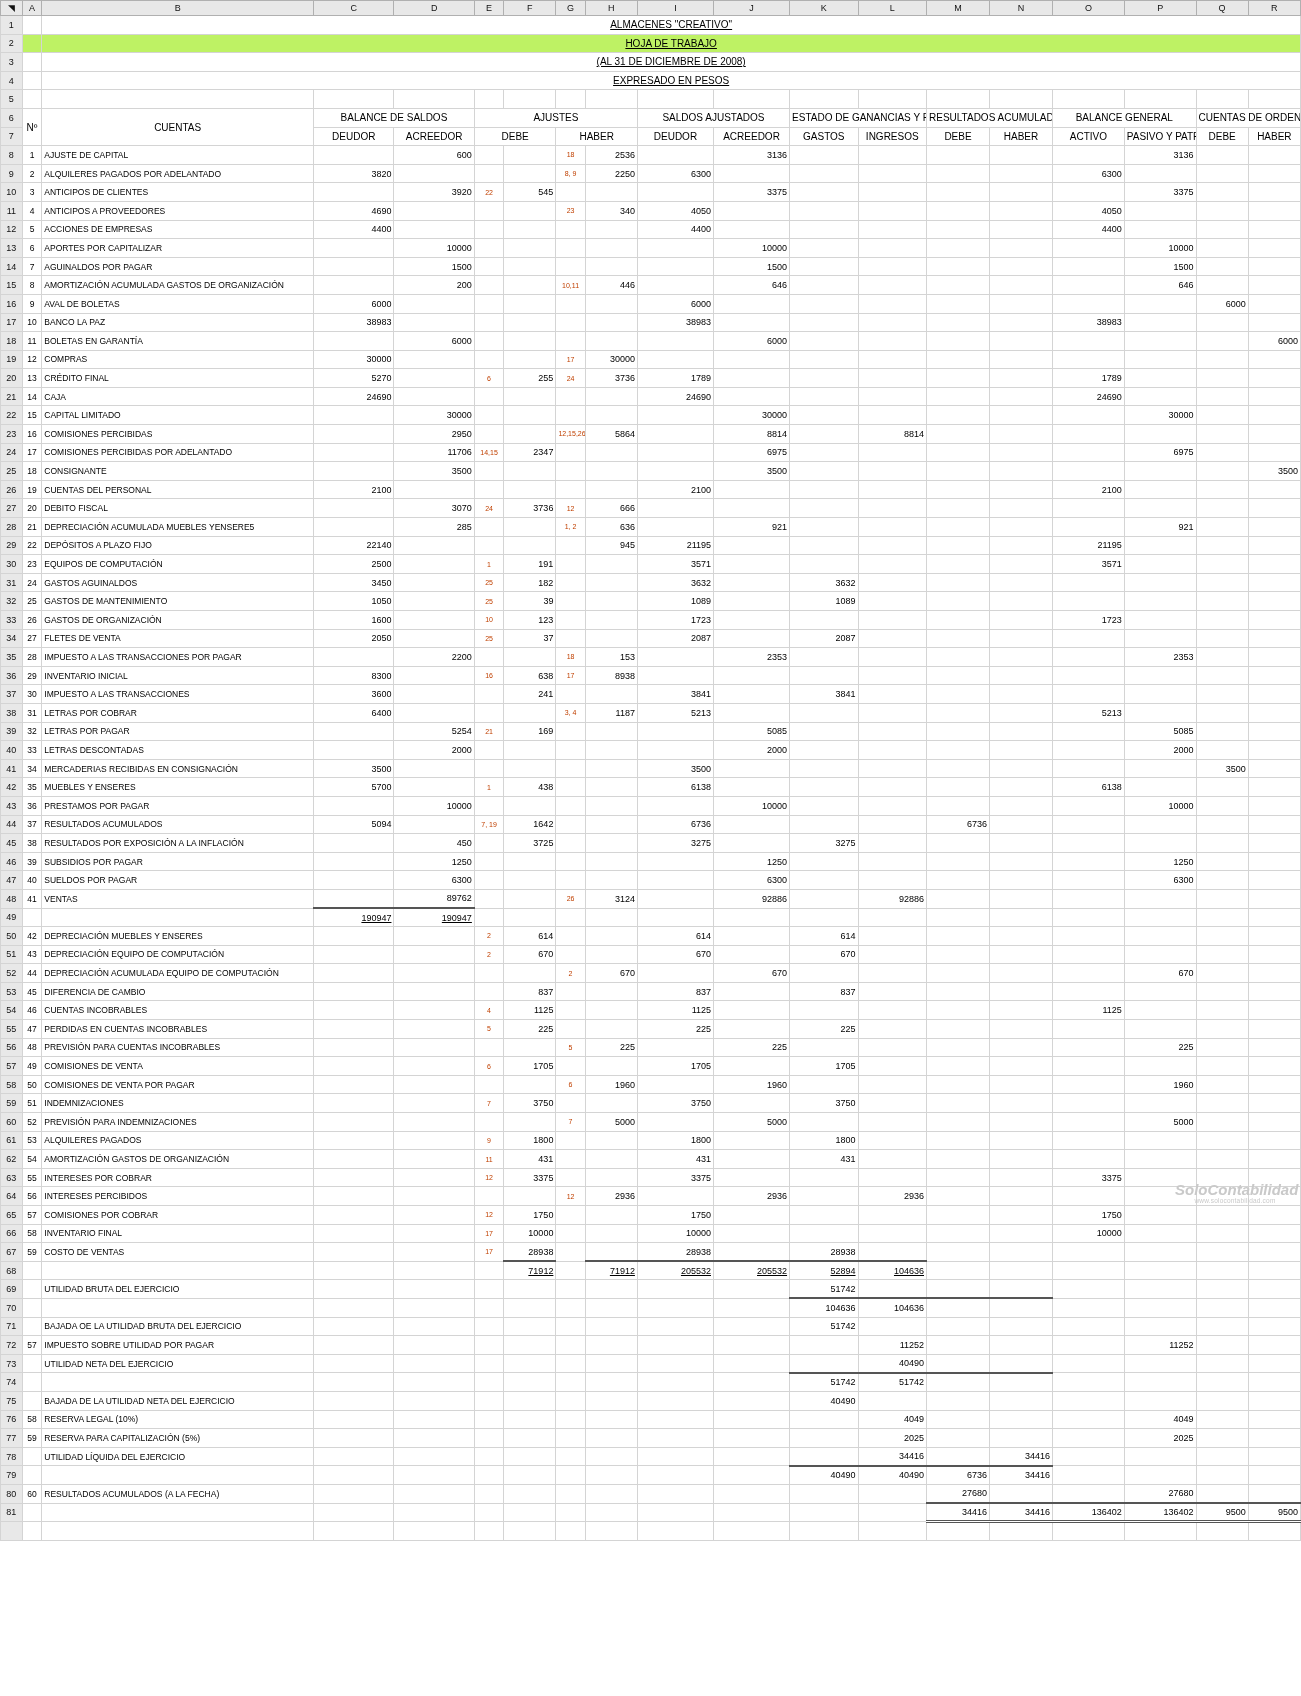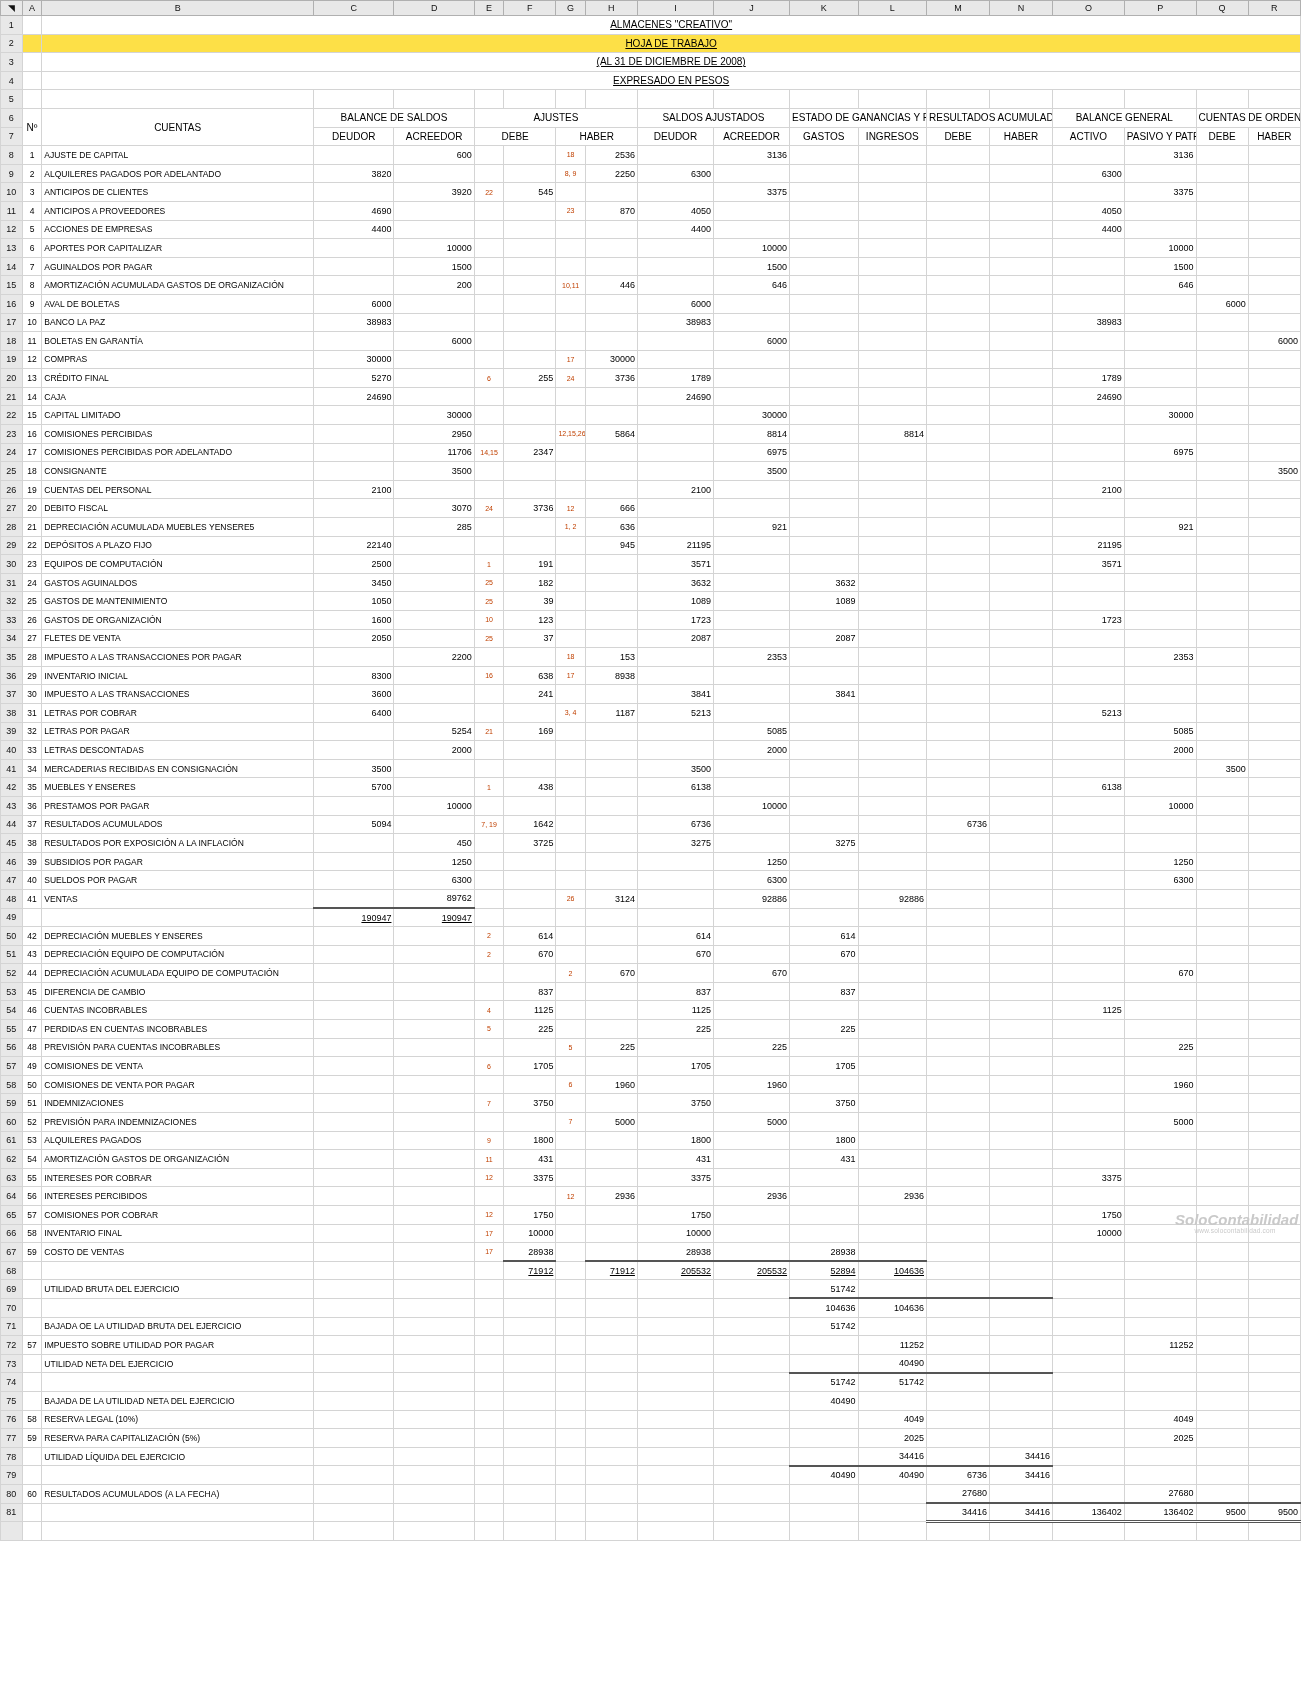--- a/index.html
+++ b/index.html
@@ -50,21 +50,21 @@
   }
   td.corner {
     background: #e8e8e8;
     border: 1px solid #b0b0b0;
   }
   .ctr { text-align: center; }
   .rgt { text-align: right; }
   .lft { text-align: left; }
   .b { font-weight: bold; text-decoration: underline; }
   .u { text-decoration: underline; }
-  .yellow { background: #fde047; }
+  .yellow { background: #bef264; }
   .tiny { font-size: 7px; color: #c04000; }
   .hdrcell {
     text-align: center;
     font-weight: bold;
     font-size: 10px;
     vertical-align: middle;
   }
   .titlecell {
     text-align: center;
     font-weight: bold;
@@ -72,21 +72,21 @@
   }
   .nm { font-size: 8.5px; }
   .noborder { border: 1px solid #d4d4d4; }
   .thickTop { border-top: 2px solid #555 !important; }
   .dblBot {
     border-bottom: 3px double #555 !important;
   }
   .wm {
     position: absolute;
     right: 6px;
-    top: 1212px;
+    top: 1182px;
     width: 120px;
     text-align: center;
     color: #c9c9c9;
     font-size: 15px;
     font-style: italic;
     font-weight: bold;
     line-height: 1.05;
     transform: rotate(0deg);
     pointer-events: none;
   }
@@ -275,21 +275,21 @@
         </tr>
         <tr>
           <td class="rowhead">11</td>
           <td class="ctr nm">4</td>
           <td class="lft nm">ANTICIPOS A PROVEEDORES</td>
           <td class="rgt  ">4690</td>
           <td class="rgt  "></td>
           <td class="tiny ctr"></td>
           <td class="rgt  "></td>
           <td class="tiny ctr">23</td>
-          <td class="rgt  ">870</td>
+          <td class="rgt  ">340</td>
           <td class="rgt  ">4050</td>
           <td class="rgt  "></td>
           <td class="rgt  "></td>
           <td class="rgt  "></td>
           <td class="rgt  "></td>
           <td class="rgt  "></td>
           <td class="rgt  ">4050</td>
           <td class="rgt  "></td>
           <td class="rgt  "></td>
           <td class="rgt  "></td>

